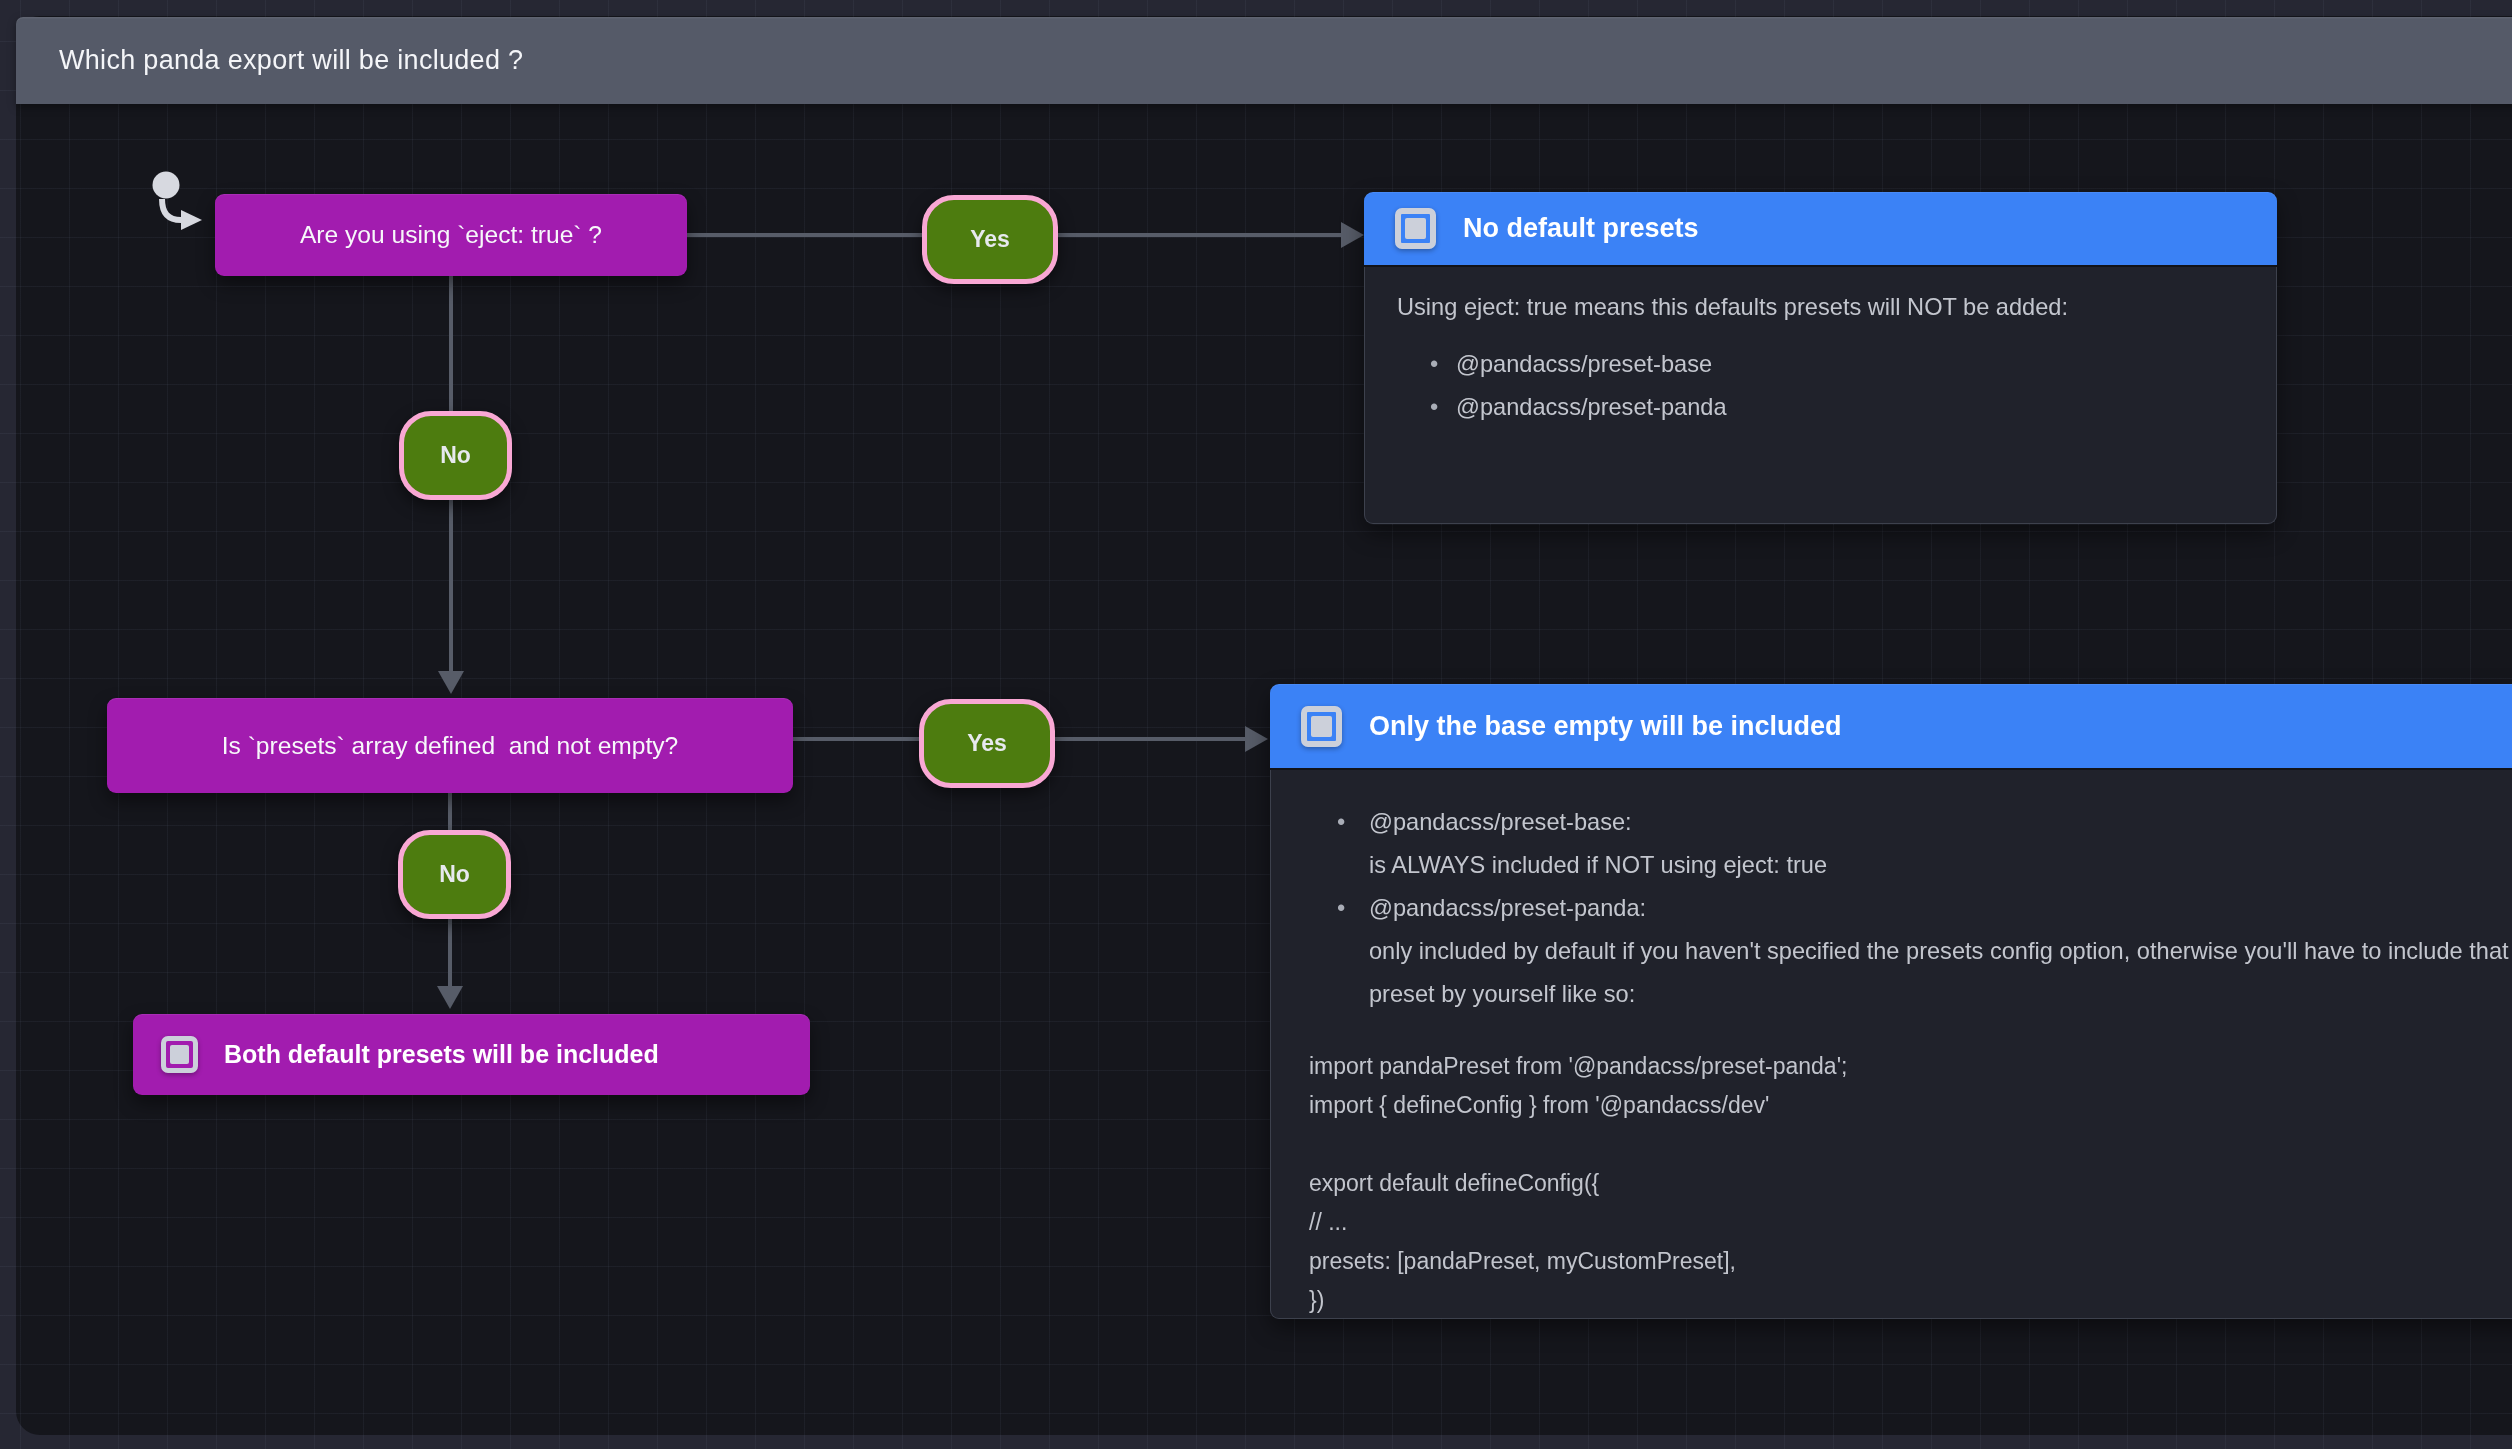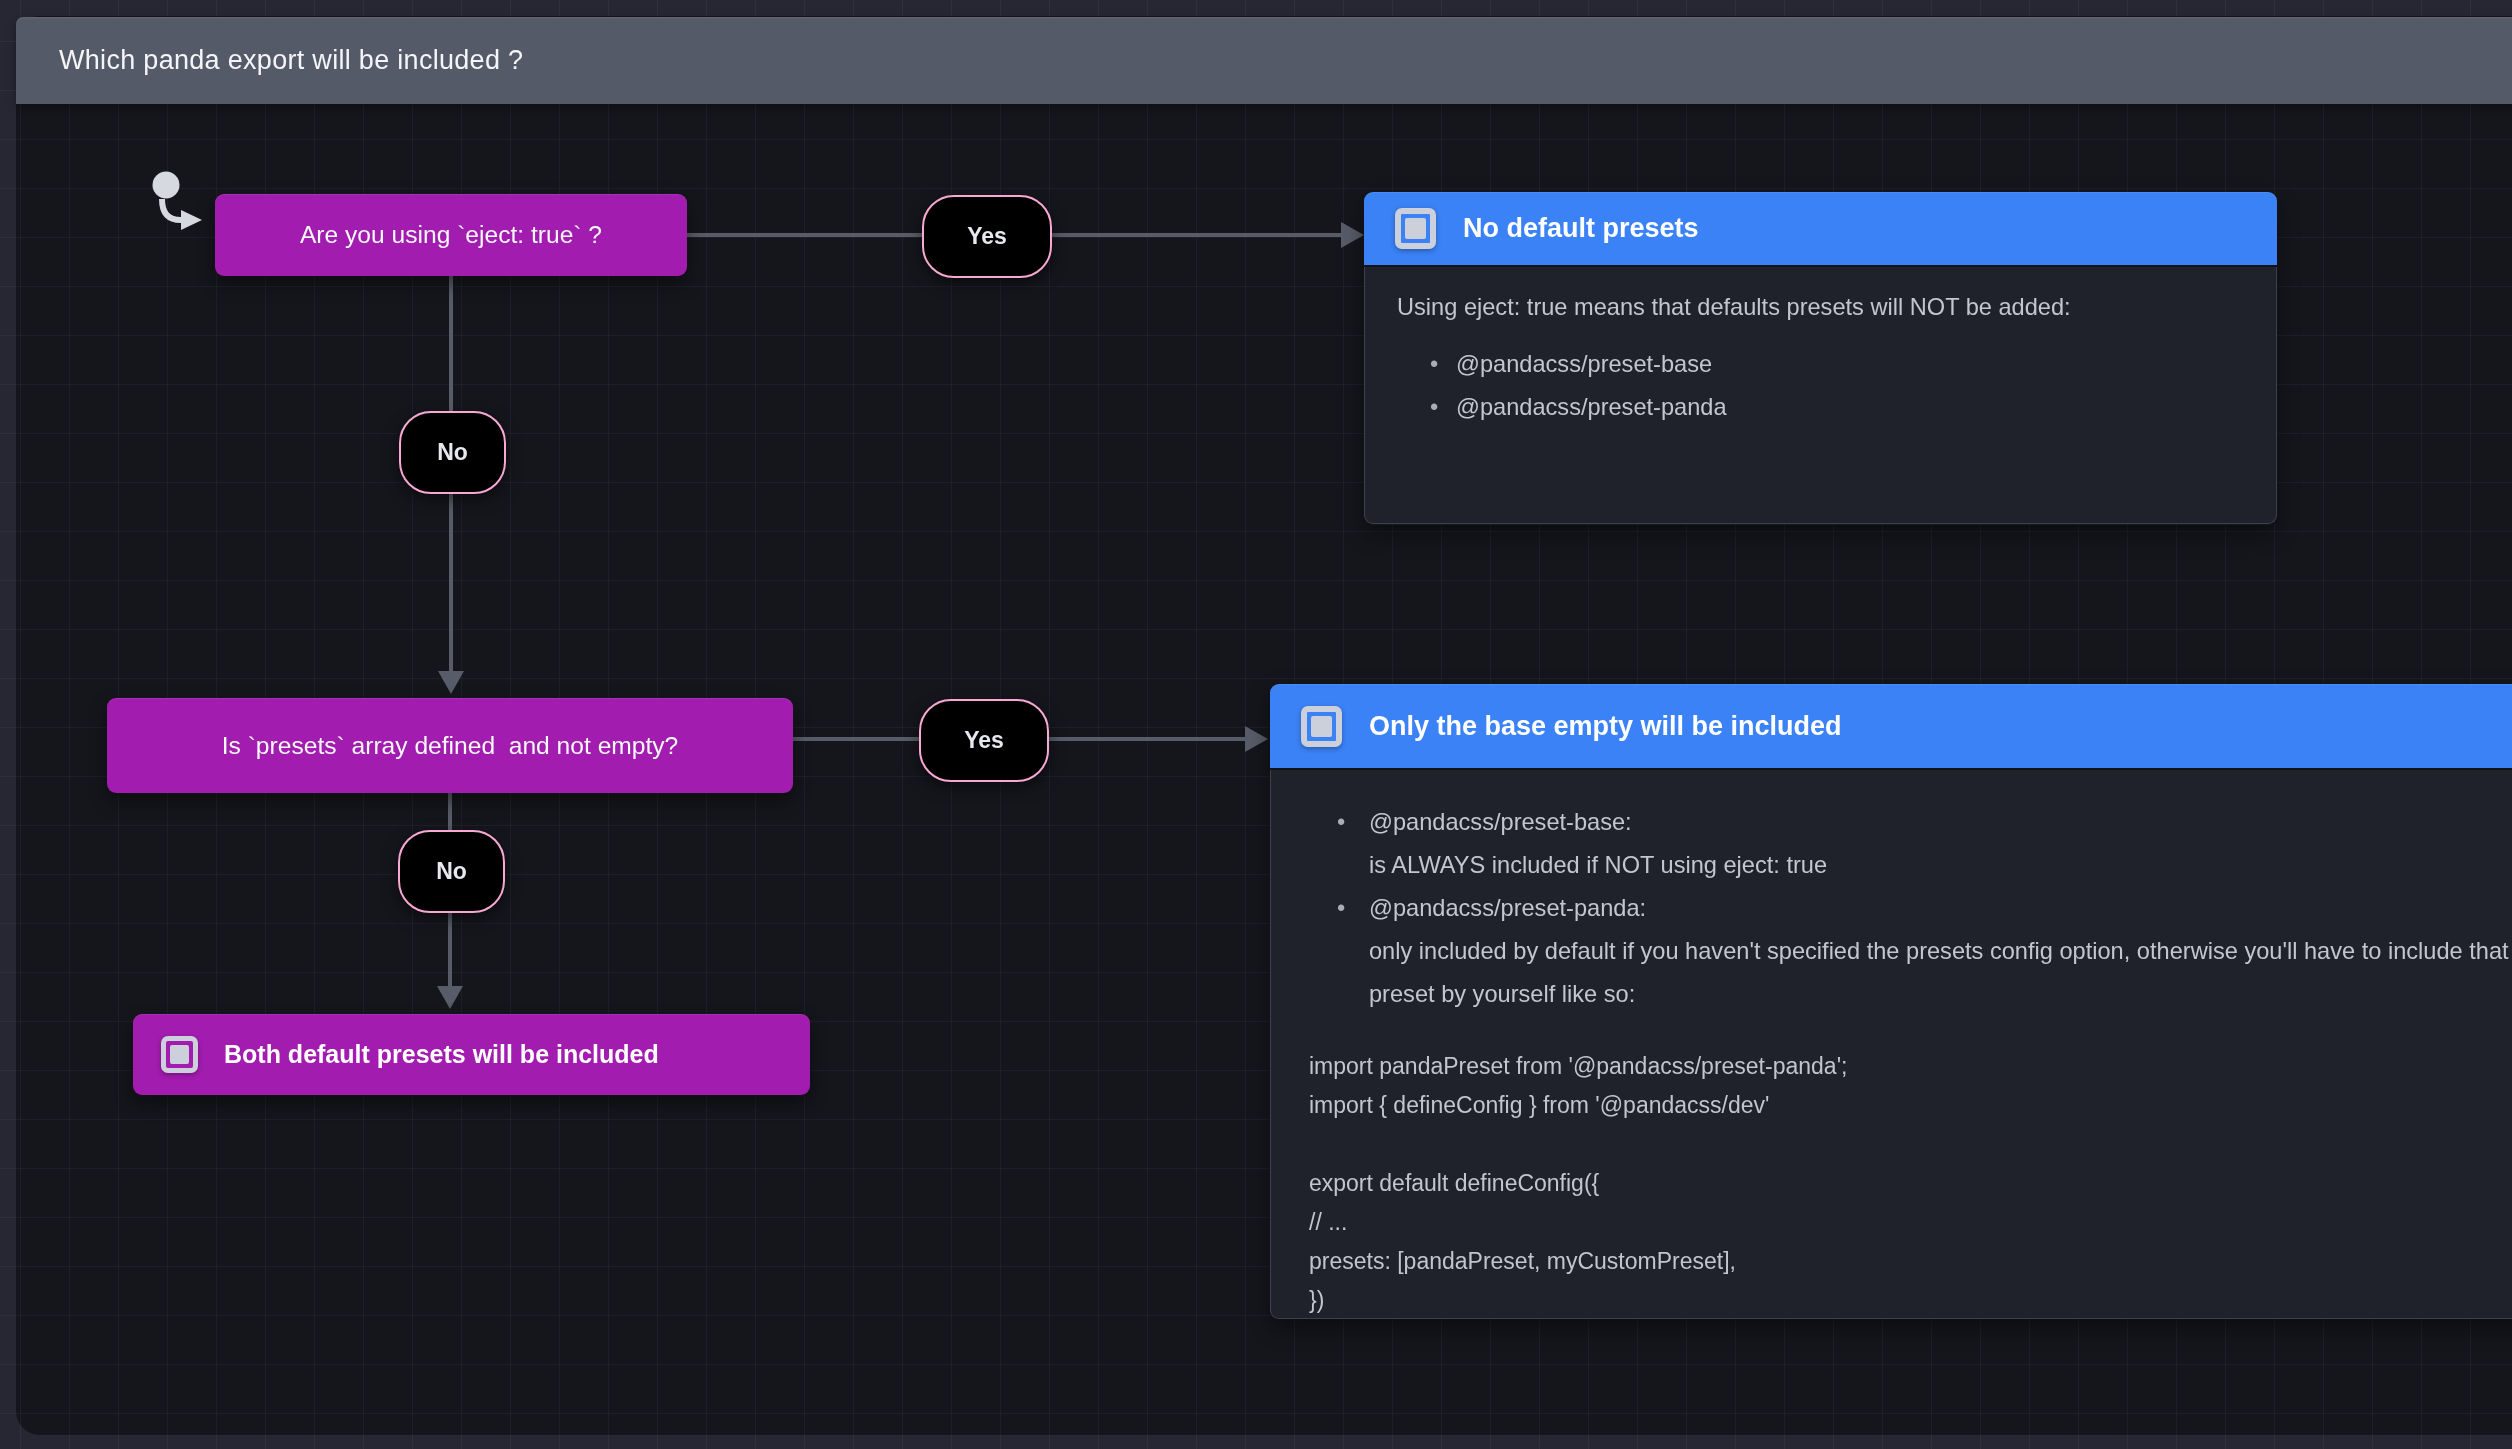--- a/index.html
+++ b/index.html
@@ -58,22 +58,22 @@
     font-weight:600;font-size:25px;color:#ffffff;text-align:center;
   }
   
   .edge-line{position:absolute;background:#575c68;z-index:3;}
   .edge-head{position:absolute;width:0;height:0;z-index:3;}
   .head-right{border-top:13px solid transparent;border-bottom:13px solid transparent;border-left:23px solid #575c68;}
   .head-down{border-left:13px solid transparent;border-right:13px solid transparent;border-top:23px solid #575c68;}
   
   .capsule{
     position:absolute;z-index:5;
-    background:#000000;
-    border:2px solid #f9a8d4;
+    background:#4d7c0f;
+    border:5px solid #f9a8d4;
     border-radius:32px;
     display:flex;align-items:center;justify-content:center;
     color:#e7e9ee;font-size:23px;font-weight:600;
     box-shadow:0 6px 15px rgba(0,0,0,0.5);
   }
   
   .card{position:absolute;z-index:4;border-radius:10px;box-shadow:0 9px 22px rgba(0,0,0,0.45);}
   .card-header{
     display:flex;align-items:center;gap:27px;
     background:#3b82f6;border-radius:9px 9px 0 0;
@@ -171,21 +171,21 @@
   </div>
 
   <div class="card card1">
     <div class="card-header">
       <span class="sq-icon">
           <span class="sq-icon-fill"></span>
         </span>
       <span class="card-title">No default presets</span>
     </div>
     <div class="card-body">
-      <div class="intro-line">Using eject: true means that defaults presets will NOT be added:</div>
+      <div class="intro-line">Using eject: true means this defaults presets will NOT be added:</div>
       <ul class="plain-list">
         <li>@pandacss/preset-base</li>
         <li>@pandacss/preset-panda</li>
       </ul>
     </div>
   </div>
 
   <div class="node node-q2">
     <span>Is `presets` array defined  and not empty?</span>
   </div>

